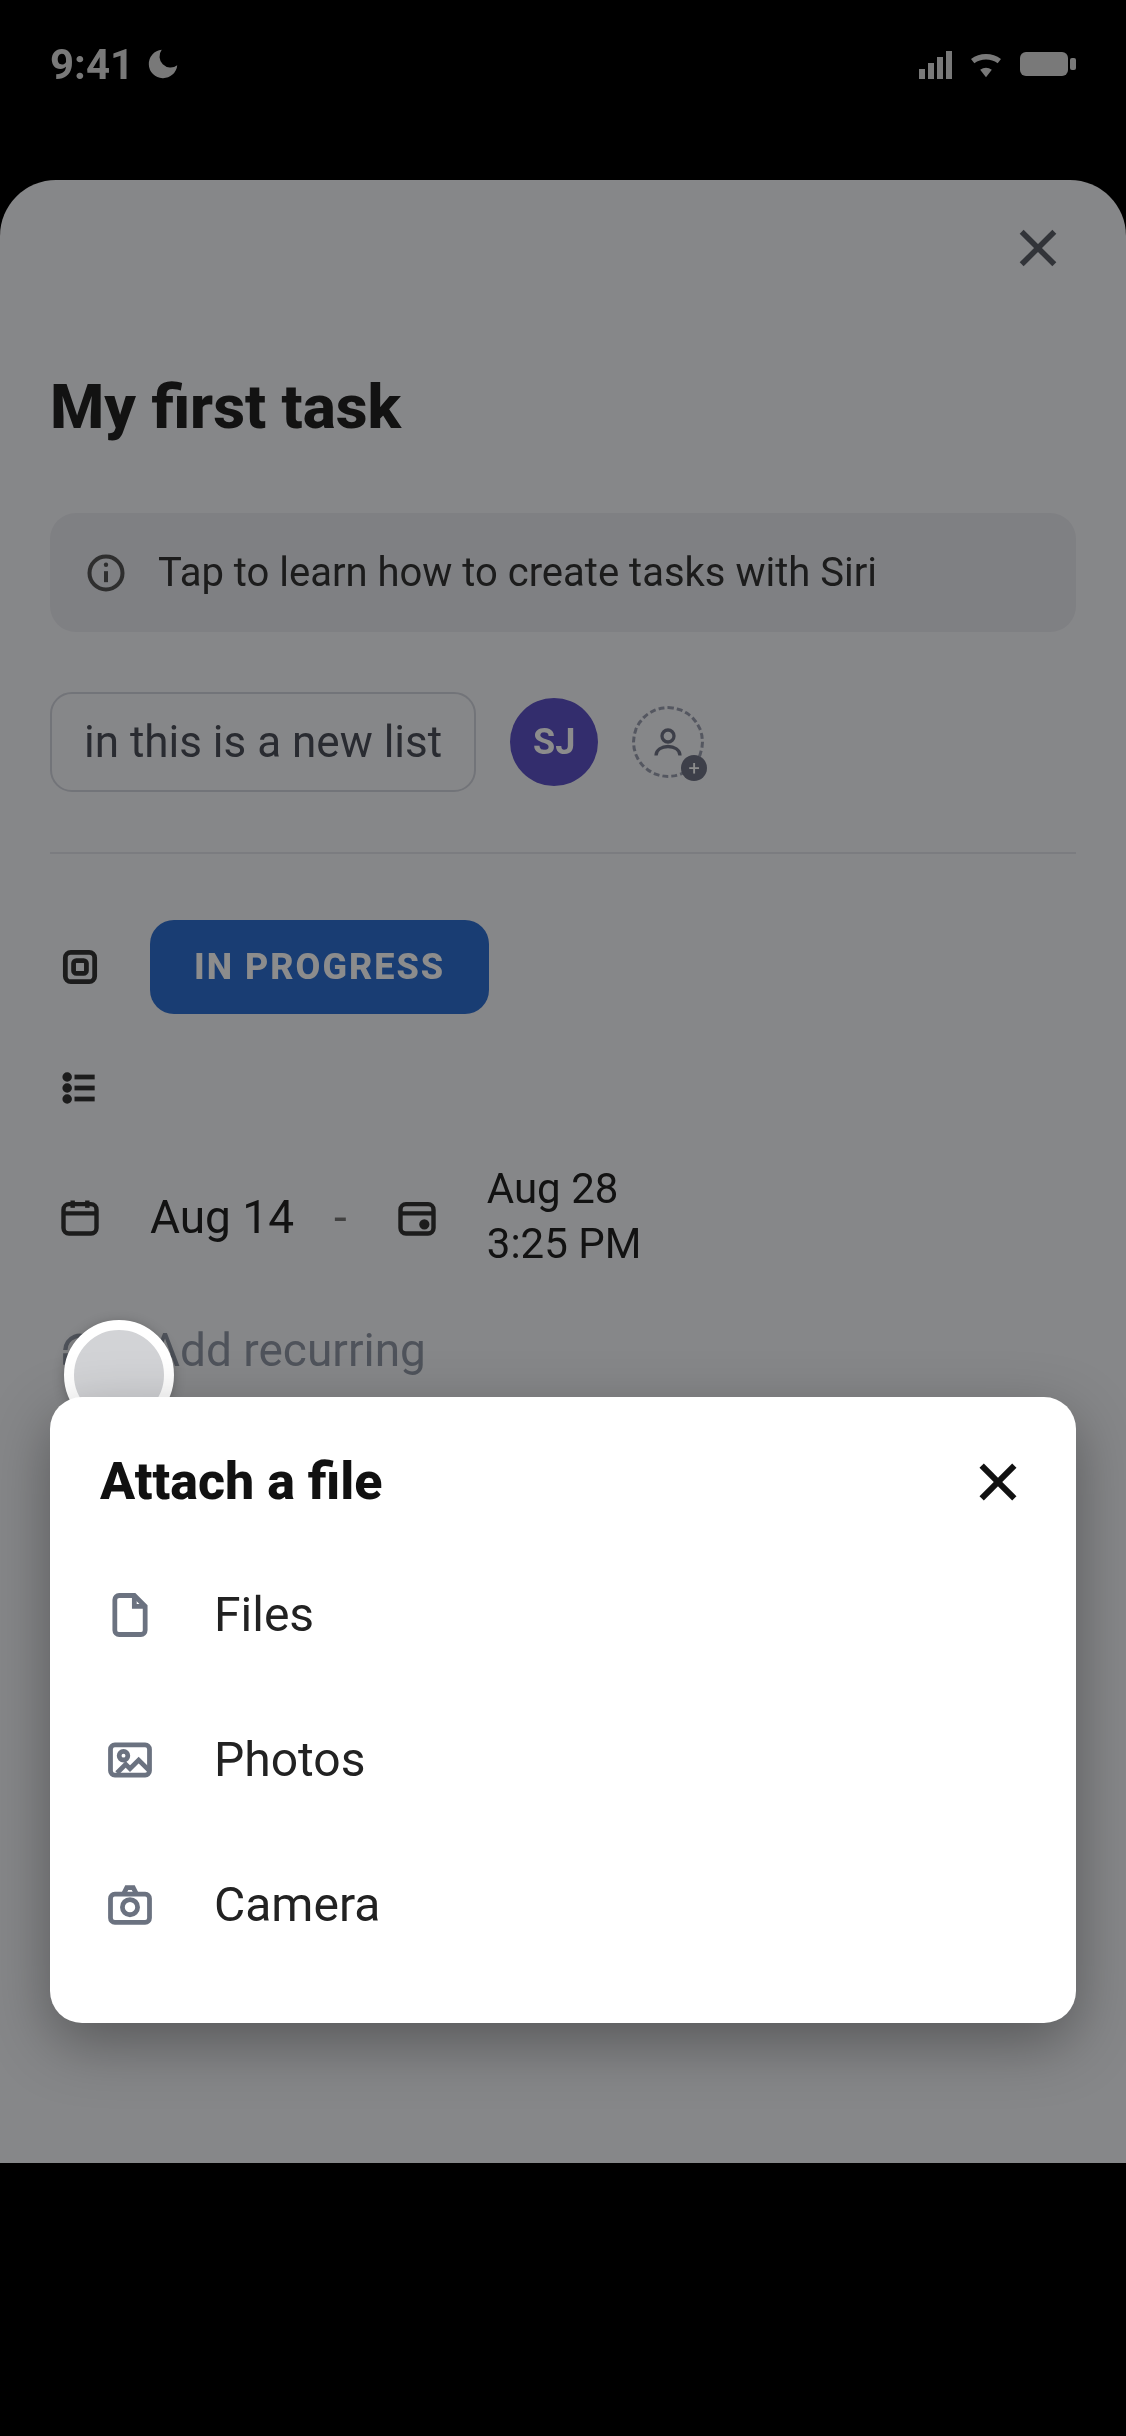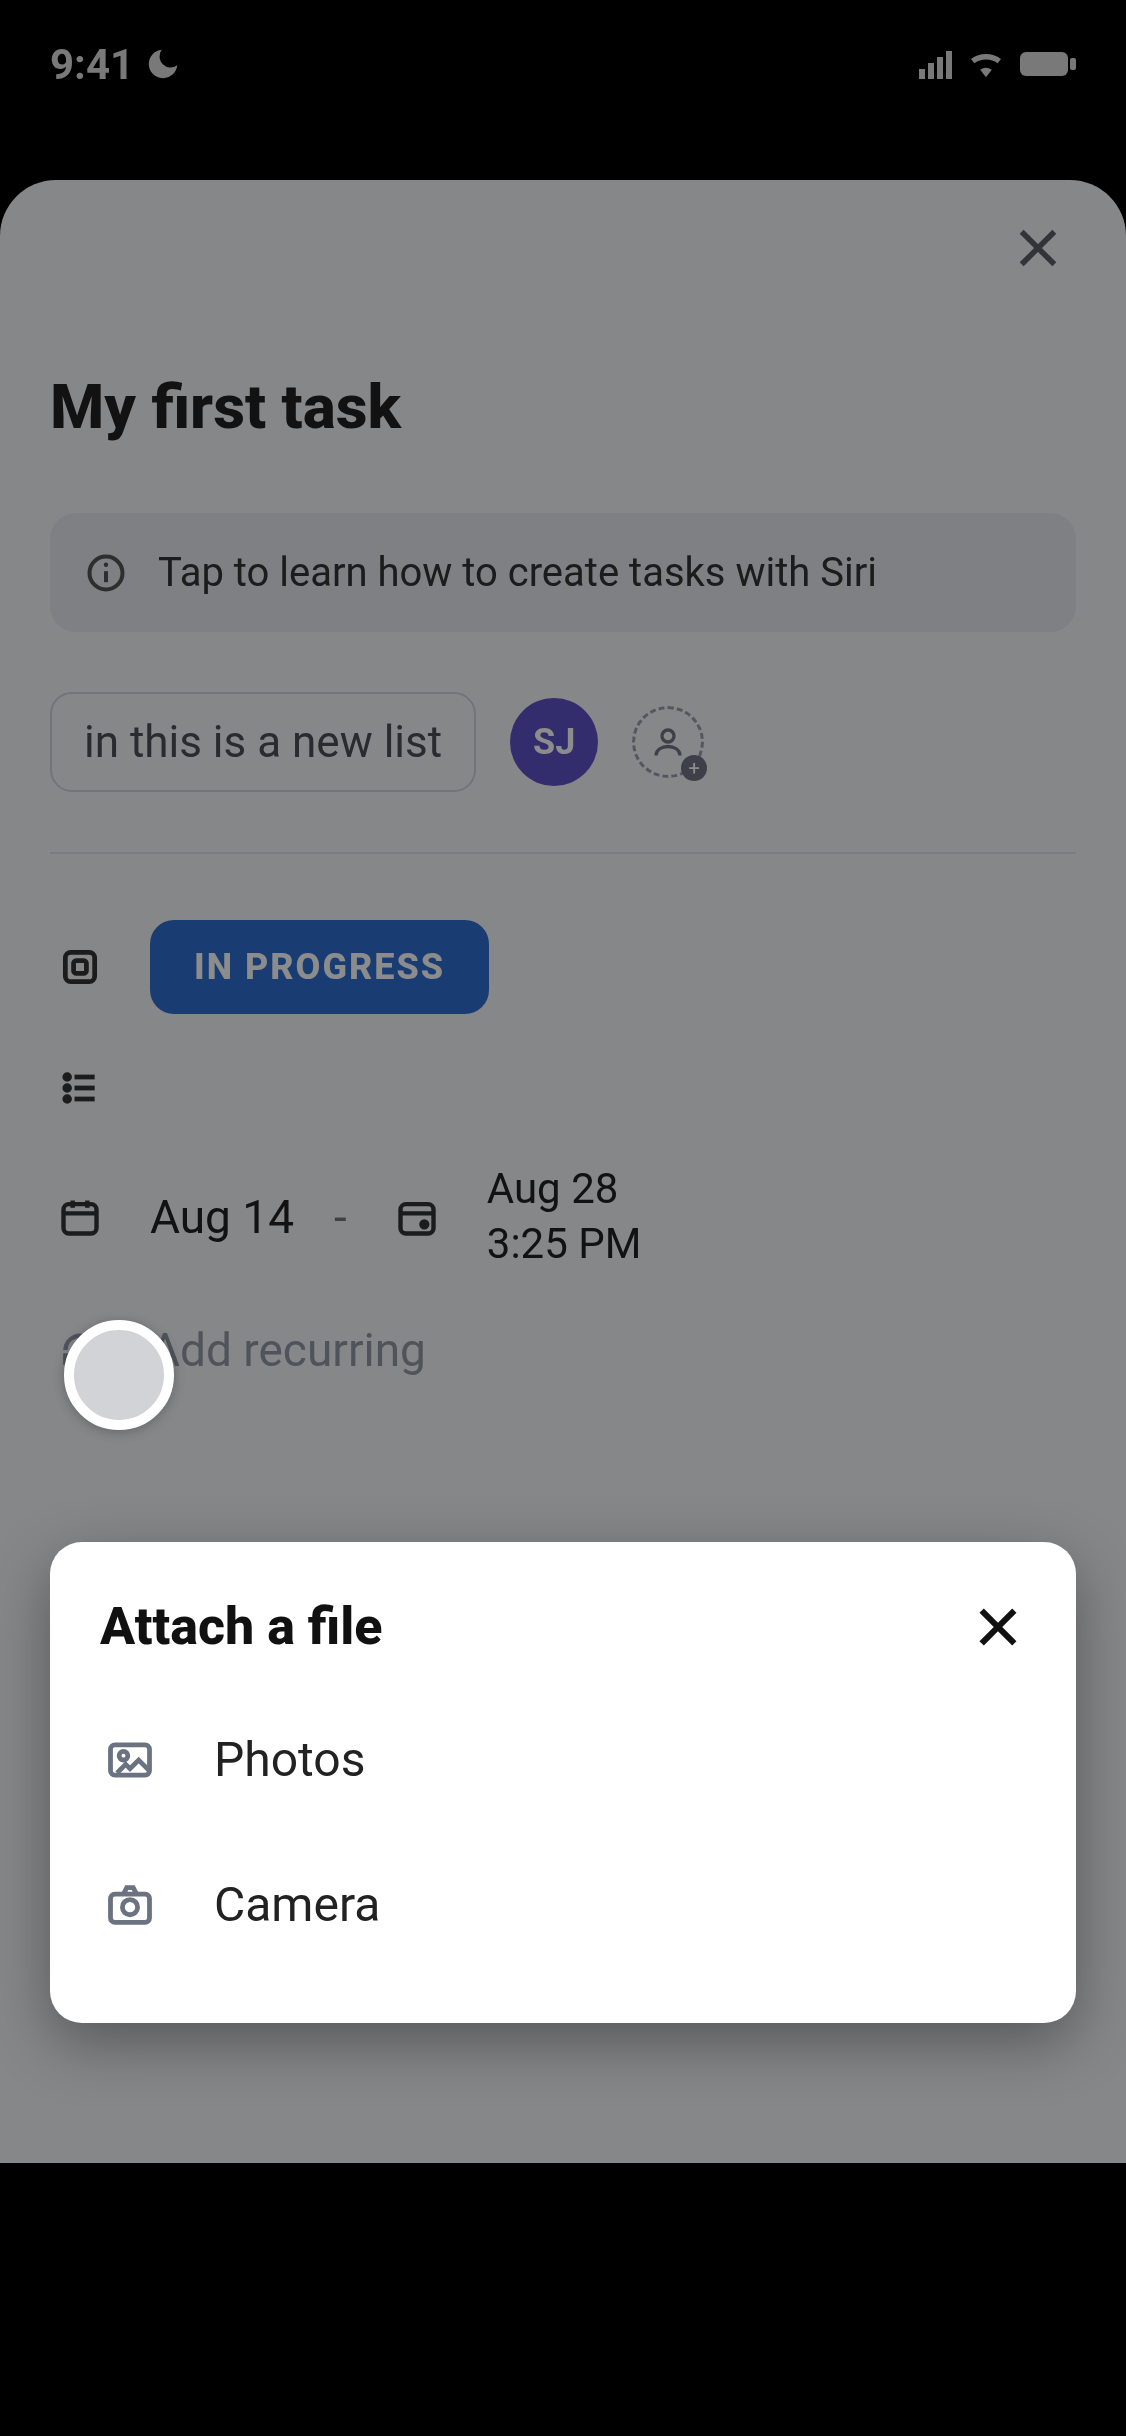--- a/index.html
+++ b/index.html
@@ -201,20 +201,29 @@
         <svg viewBox="0 0 24 24" stroke="#111" stroke-width="2.6" fill="none">
             <line x1="5" y1="5" x2="19" y2="19"></line>
             <line x1="19" y1="5" x2="5" y2="19"></line>
           </svg>
       </div>
     </div>
     <div class="sheet-list">
       <div class="sheet-item">
         <span class="ic">
           <svg viewBox="0 0 24 24" width="52" height="52" fill="none" stroke="#6b7280" stroke-width="2.2">
+              <path d="M14 3H7a2 2 0 0 0-2 2v14a2 2 0 0 0 2 2h10a2 2 0 0 0 2-2V8z"></path>
+              <polyline points="14 3 14 8 19 8"></polyline>
+            </svg>
+        </span>
+        <span>Files</span>
+      </div>
+      <div class="sheet-item">
+        <span class="ic">
+          <svg viewBox="0 0 24 24" width="52" height="52" fill="none" stroke="#6b7280" stroke-width="2.2">
               <rect x="3" y="5" width="18" height="14" rx="2"></rect>
               <circle cx="9" cy="10" r="2"></circle>
               <path d="M21 17l-5-5-4 4-2-2-4 4"></path>
             </svg>
         </span>
         <span>Photos</span>
       </div>
       <div class="sheet-item">
         <span class="ic">
           <svg viewBox="0 0 24 24" width="52" height="52" fill="none" stroke="#6b7280" stroke-width="2.2">

